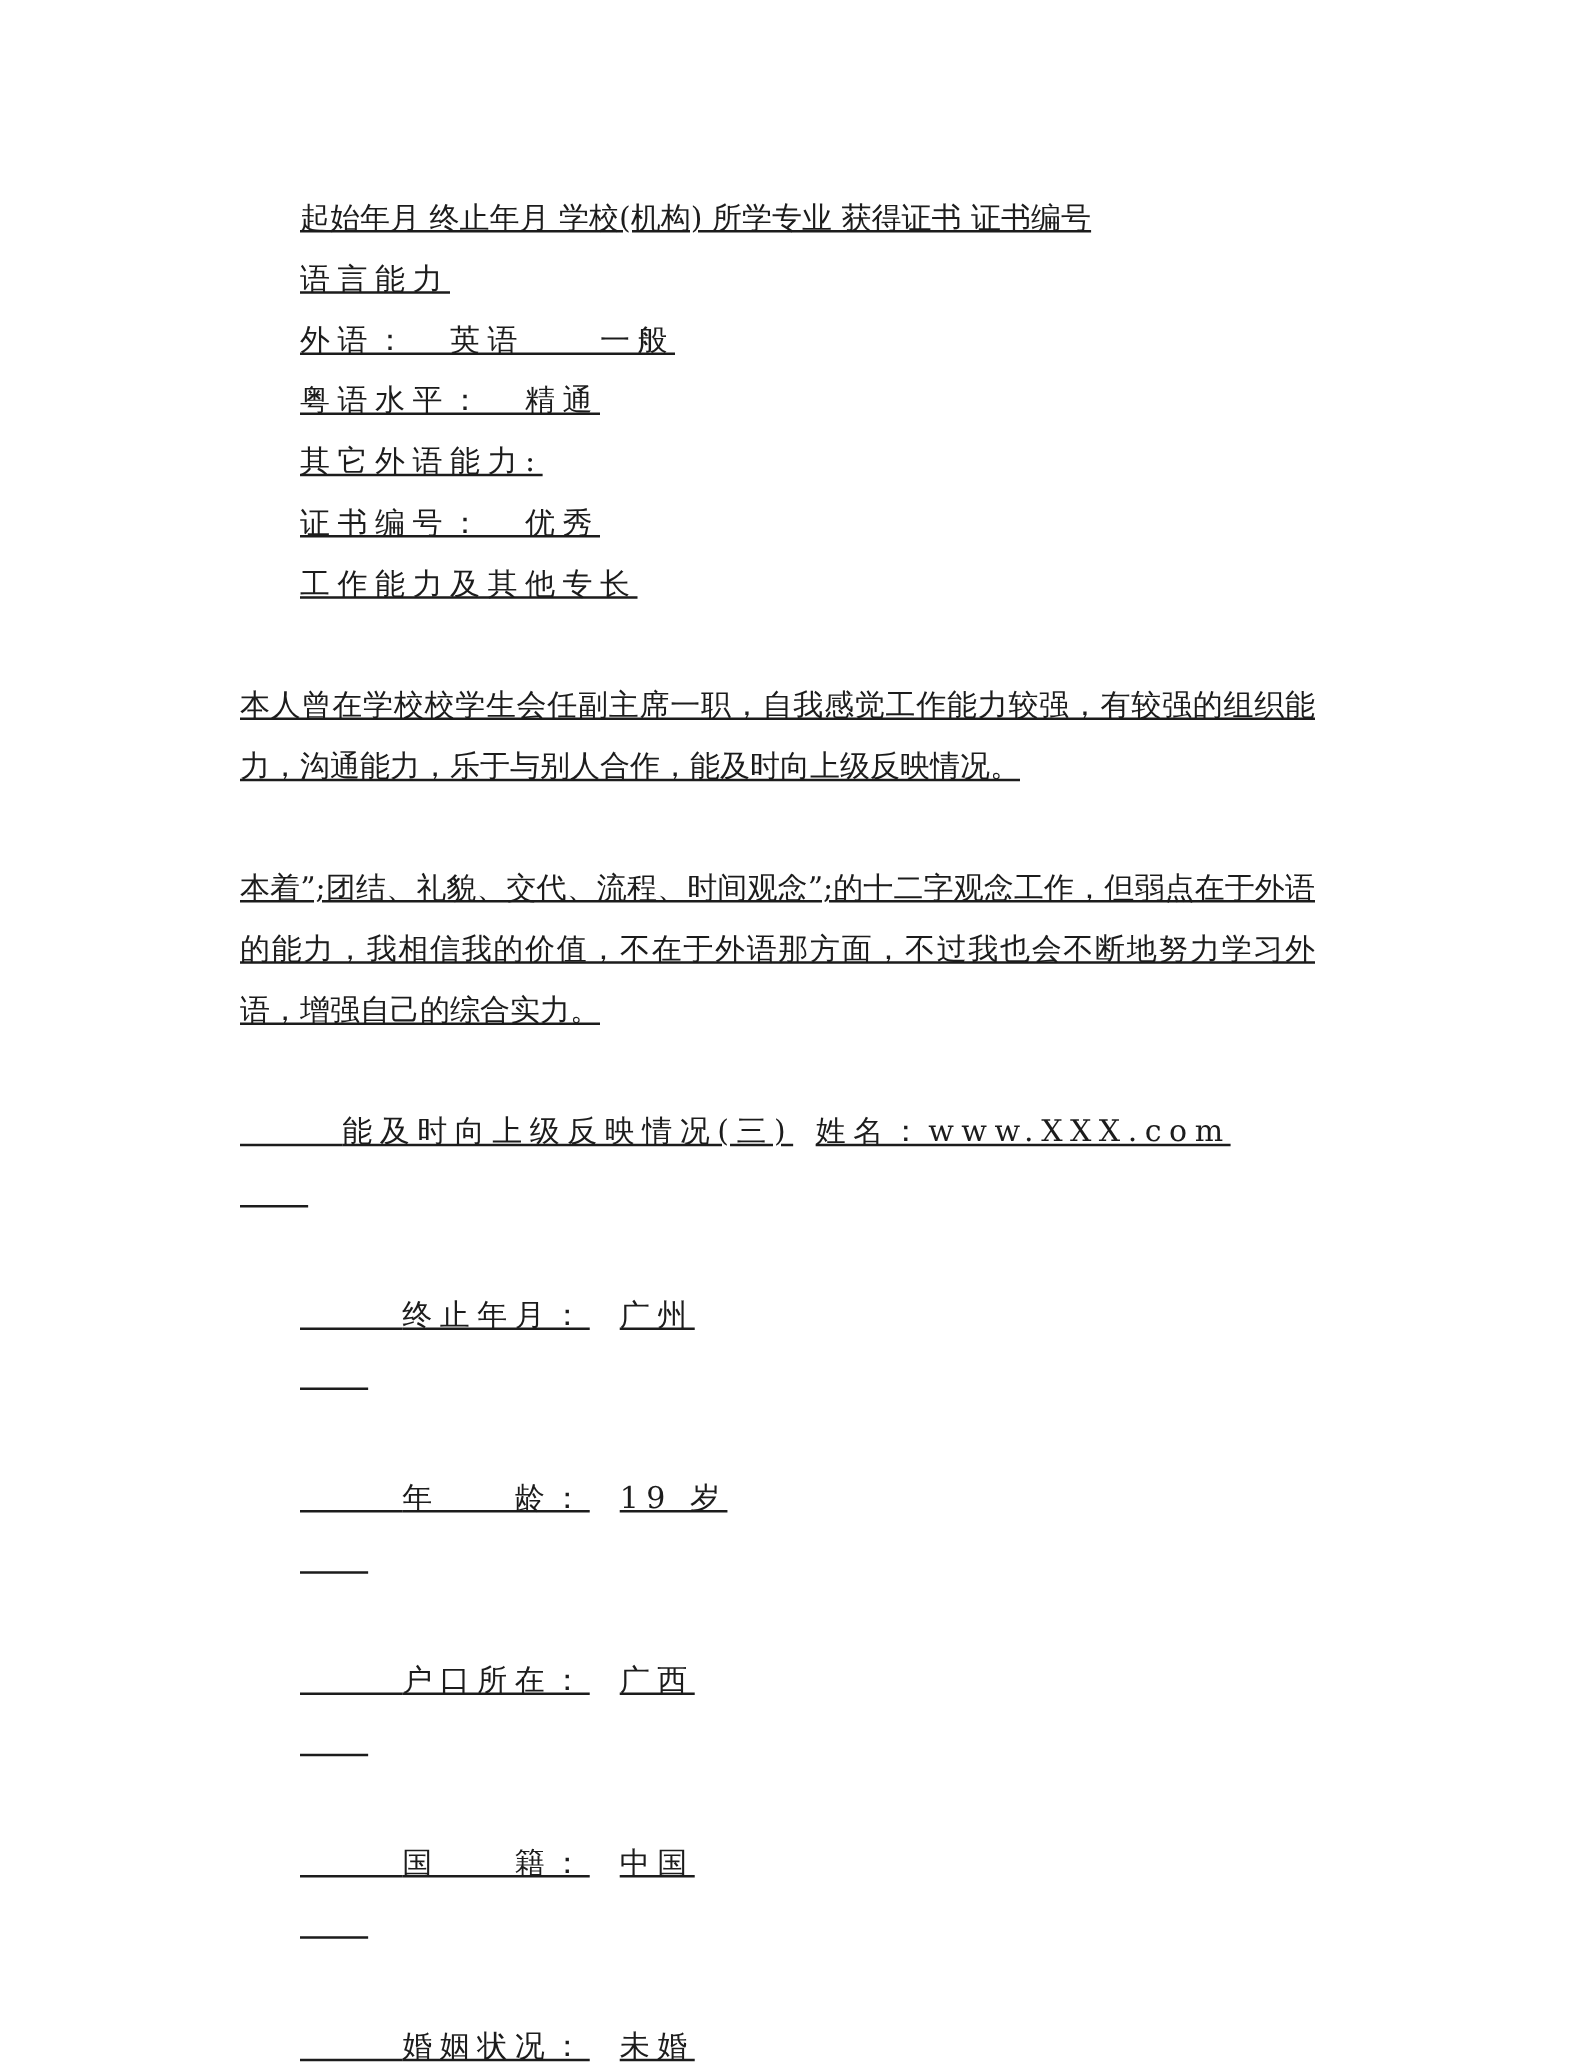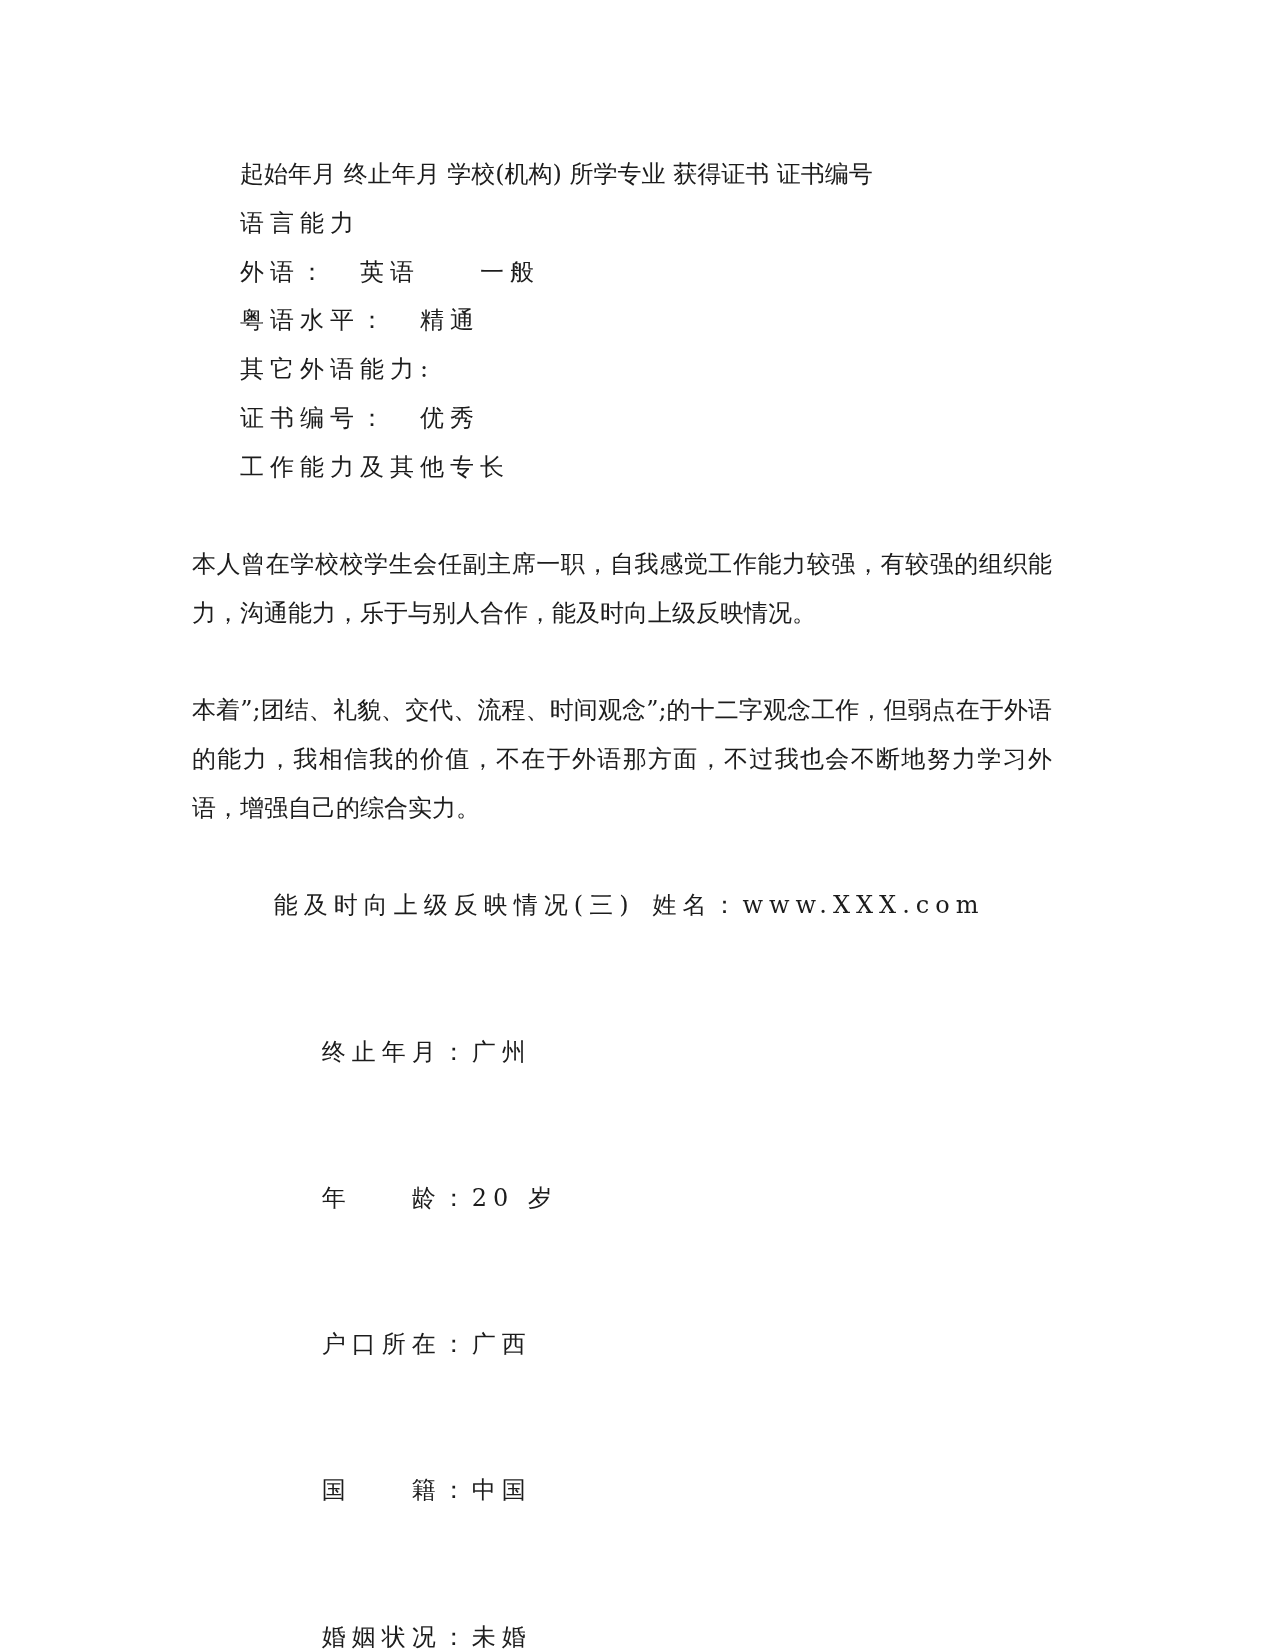--- a/index.html
+++ b/index.html
@@ -12,34 +12,35 @@
     width: 1275px;
     height: 1650px;
     background: #ffffff;
     overflow: hidden;
     font-family: "DejaVu Serif", "Liberation Serif", serif;
     font-size: 24px;
     line-height: 48.75px;
     color: #1c1c1c;
     box-sizing: border-box;
     padding: 150px 0 0 192px;
+    text-decoration: underline;
   }
   .content {
     width: 860px;
   }
   .line { white-space: pre-wrap; }
   .indent { padding-left: 48px; }
   .ls { letter-spacing: 6px; }
   .para {
     text-align: justify;
     word-break: break-all;
   }
   .spacer { height: 48.75px; }
   .title-row .name-part { margin-left: 18px; }
-  .profile-row .value { }
+  .profile-row .value { margin-left: 24px; }
 </style>
 </head>
 <body>
 
 <div class="page">
   <div class="content">
 
     <div class="line indent">起始年月 终止年月 学校(机构) 所学专业 获得证书 证书编号</div>
 
     <div class="line indent ls">语言能力</div>
@@ -63,21 +64,21 @@
     <div class="para">本着”;团结、礼貌、交代、流程、时间观念”;的十二字观念工作，但弱点在于外语的能力，我相信我的价值，不在于外语那方面，不过我也会不断地努力学习外语，增强自己的综合实力。</div>
 
     <div class="line ls title-row">
       <span>能及时向上级反映情况(三)</span><span class="name-part">姓名：www.XXX.com</span>
     </div>
 
     <div class="line indent ls profile-row">
       <span class="label">终止年月：</span><span class="value">广州</span>
     </div>
     <div class="line indent ls profile-row">
-      <span class="label">年　　龄：</span><span class="value">20 岁</span>
+      <span class="label">年　　龄：</span><span class="value">19 岁</span>
     </div>
     <div class="line indent ls profile-row">
       <span class="label">户口所在：</span><span class="value">广西</span>
     </div>
     <div class="line indent ls profile-row">
       <span class="label">国　　籍：</span><span class="value">中国</span>
     </div>
     <div class="line indent ls profile-row">
       <span class="label">婚姻状况：</span><span class="value">未婚</span>
     </div>

